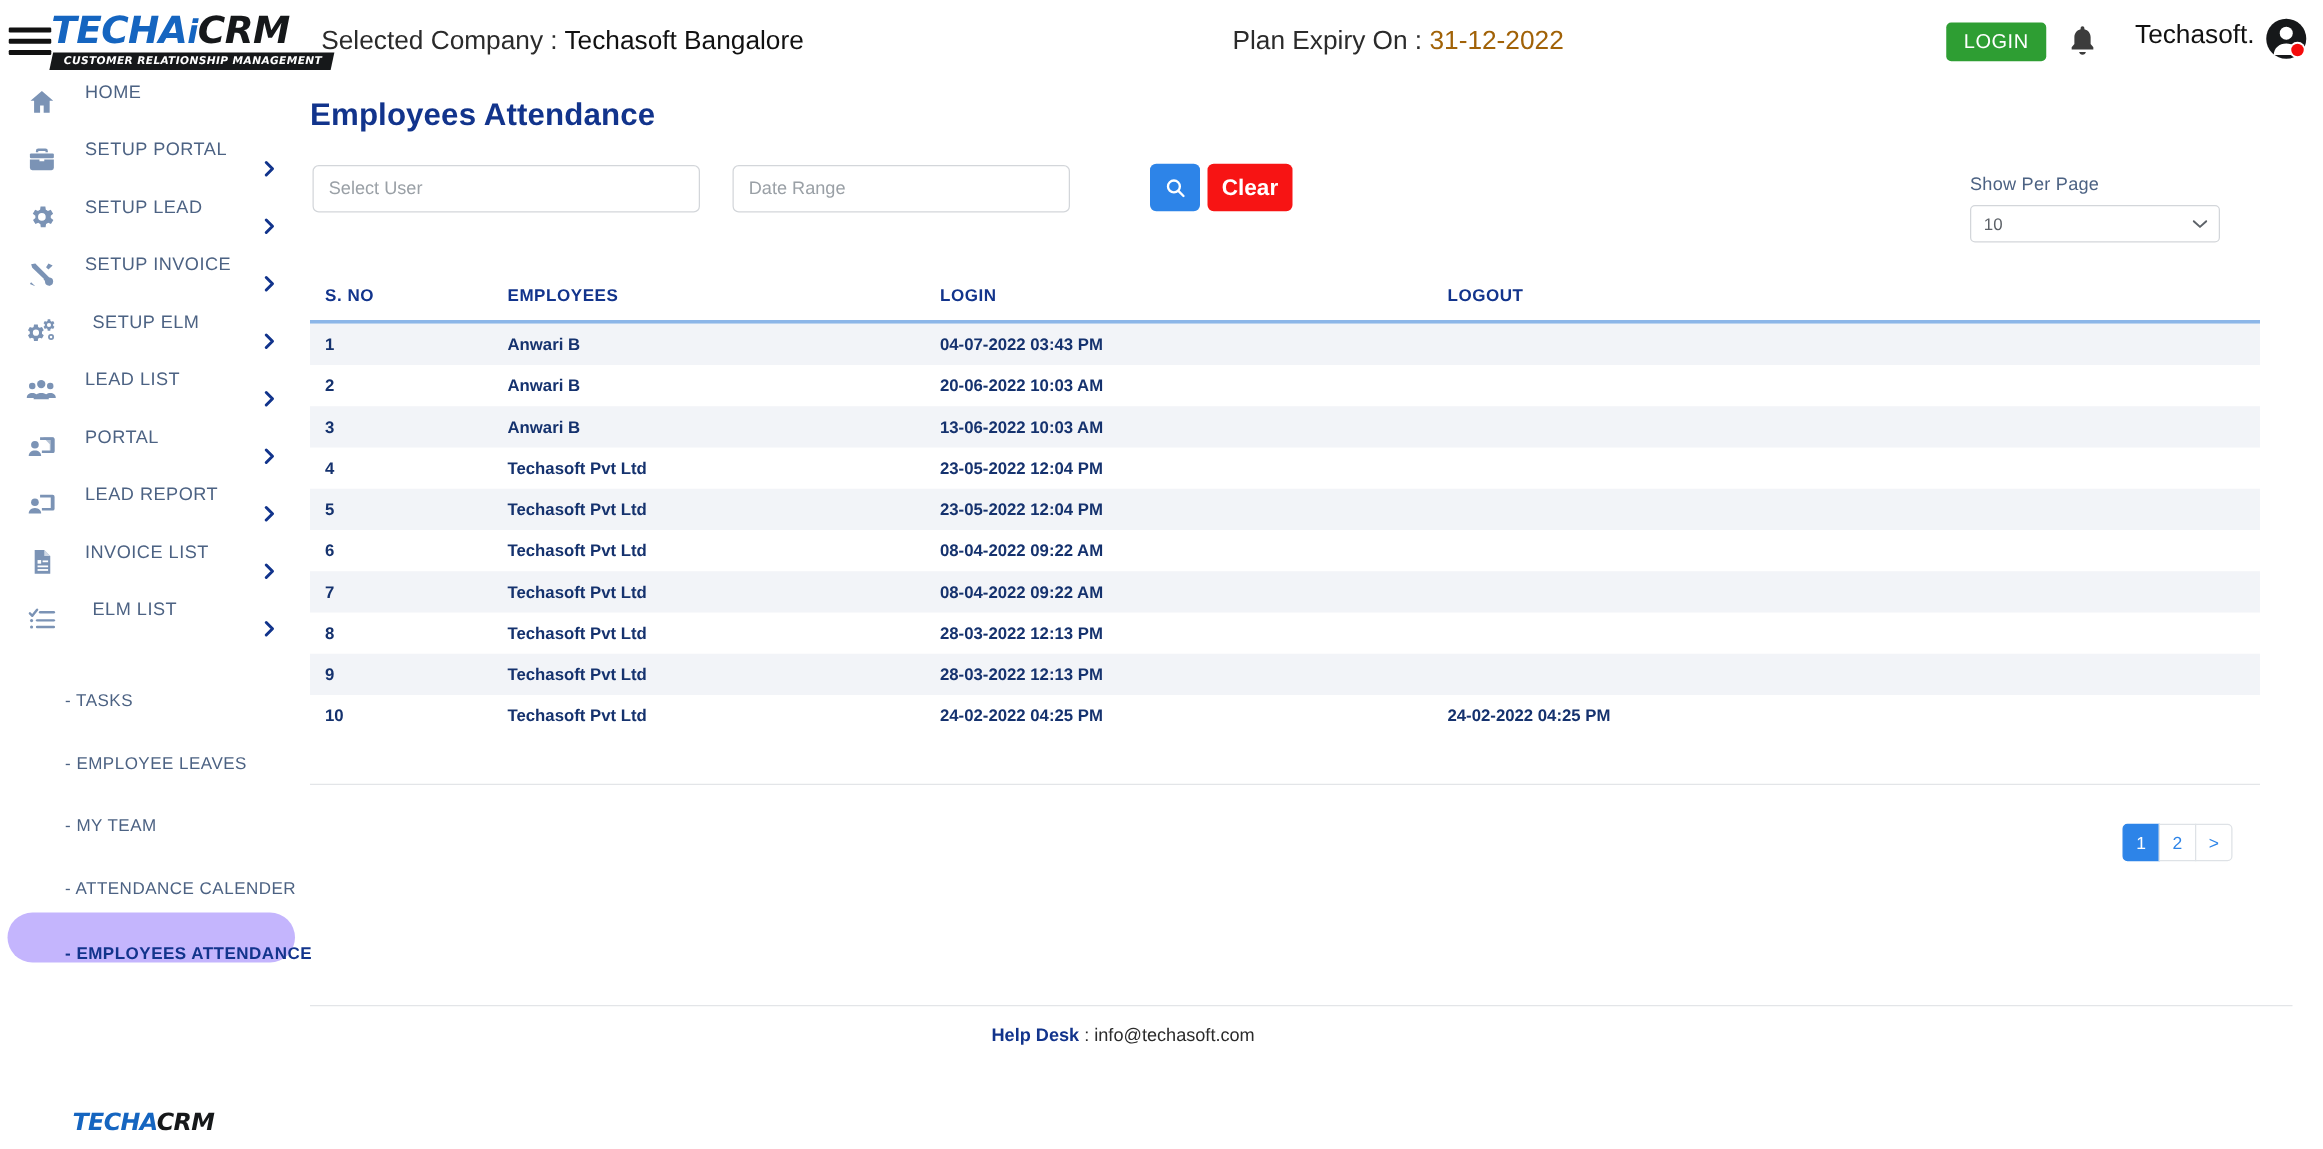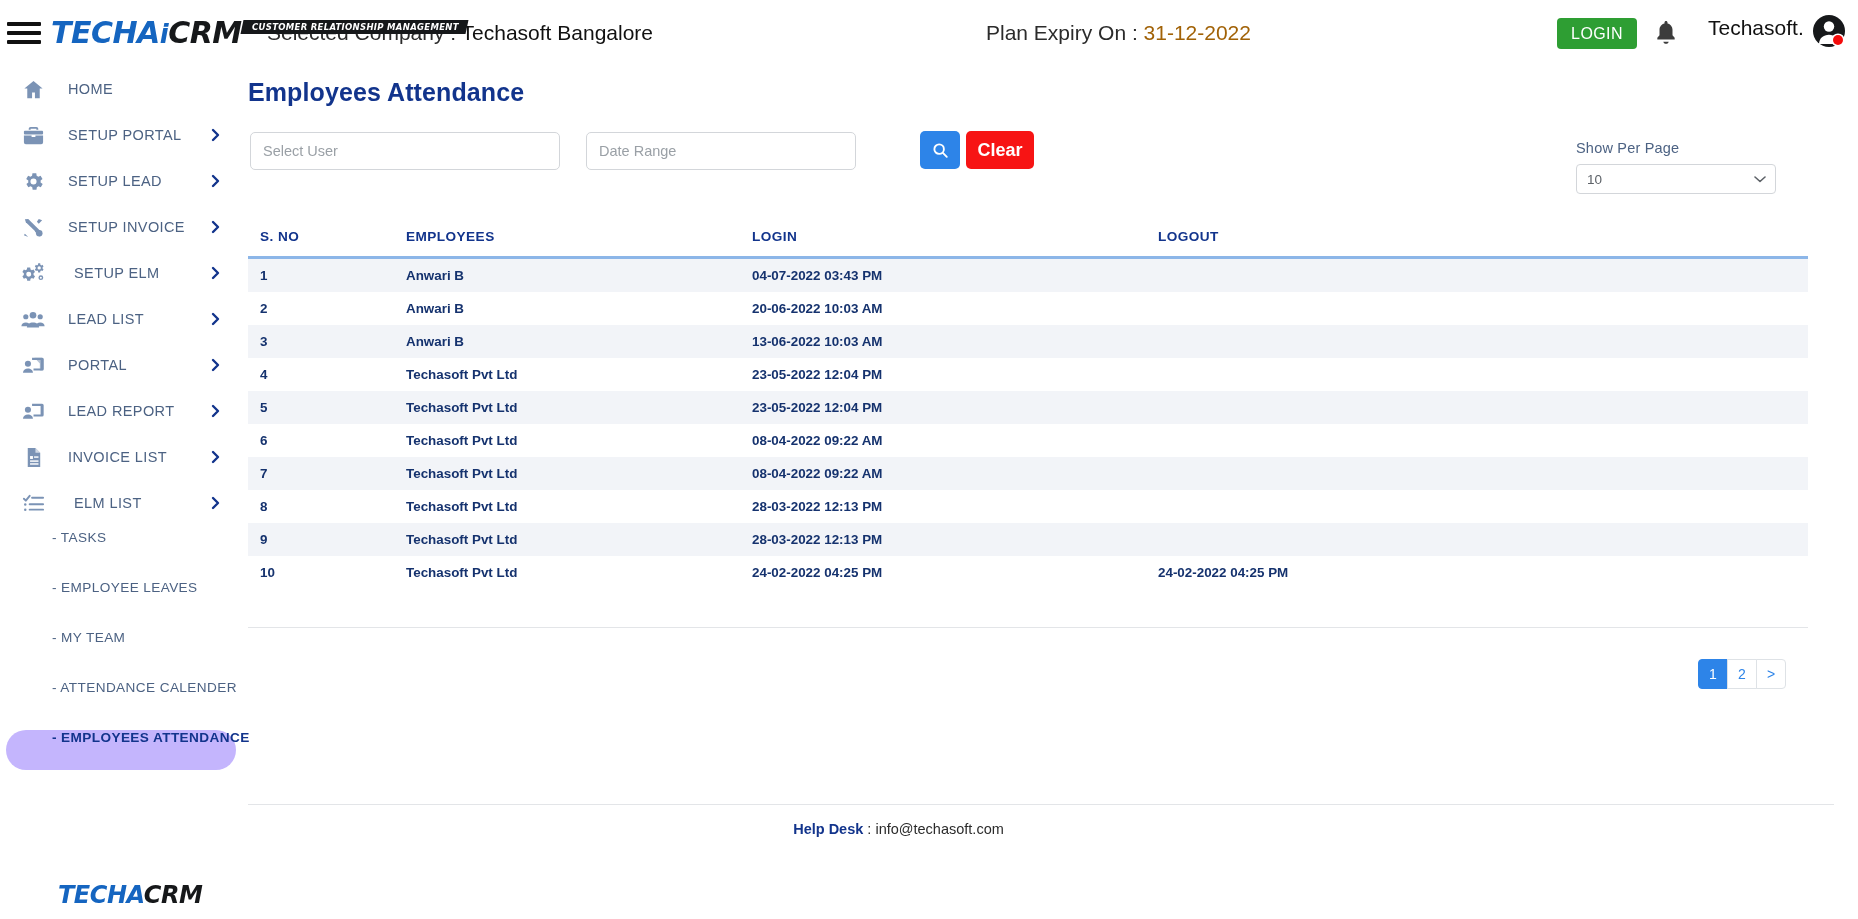--- a/index.html
+++ b/index.html
@@ -19,22 +19,22 @@
     z-index: 30;
   }
   .hamburger {
     width: 34px; margin-left: 7px;
     display: flex; flex-direction: column; gap: 5px;
     cursor: pointer;
   }
   .hamburger span { display:block; height: 4px; background: #111; border-radius: 1px; }
 
   .logo-wrap {
-    margin-left: 10px; width: 186px;
-    display: flex; align-items: flex-start;
+    width: 186px;
+    display: flex; flex-direction: column; align-items: flex-start;
   }
   .logo-main {
     font-family: "DejaVu Sans", sans-serif;
     font-size: 30px; font-weight: 900; font-style: italic;
     letter-spacing: -0.5px; line-height: 1;
     white-space: nowrap;
   }
   .logo-main .b { color: #1565c0; }
   .logo-main .d { color: #16181a; }
   .logo-main .i { color: #1565c0; font-size: 26px; }
@@ -86,51 +86,51 @@
 
   
   .sidebar {
     position: absolute; top: 66px; left: 0;
     width: 248px; height: 853px;
     background: #ffffff;
     z-index: 20;
   }
   .nav-item {
     position: relative;
-    height: 46px; display: flex; align-items: center;
+    height: 46px; display: flex; align-items: flex-start;
     padding-left: 16px; cursor: pointer;
   }
   .nav-ico {
     width: 34px; height: 30px;
     display: flex; align-items: center; justify-content: center;
     flex: 0 0 34px;
   }
   .nav-label {
     margin-left: 18px;
     font-size: 14.5px; color: #4c6283;
     letter-spacing: 0.4px; white-space: nowrap;
   }
   .nav-chev {
     position: absolute; right: 28px; top: 50%;
     transform: translateY(-50%);
     width: 10px; height: 14px;
   }
   .sub-item {
-    height: 38px; display: flex; align-items: flex-start;
+    height: 38px; display: flex; align-items: flex-end;
     padding-left: 46px; cursor: pointer;
     margin: 0 12px 0 6px; border-radius: 20px;
   }
   .sub-item .nav-label { margin-left: 0; font-size: 13.6px; }
   .sub-item.active { background: #c4b5fd; }
   .sub-item.active .nav-label { color: #12348c; font-weight: 700; }
 
   .side-logo {
     position: absolute; bottom: 10px; left: 58px;
     font-family: "DejaVu Sans", sans-serif;
-    font-size: 24px; font-weight: 900; font-style: italic;
+    font-size: 19px; font-weight: 900; font-style: italic;
     letter-spacing: -0.5px; white-space: nowrap;
   }
   .side-logo .b { color: #1565c0; }
   .side-logo .d { color: #16181a; }
 
   
   .main {
     position: absolute; top: 66px; left: 248px;
     width: 1610px; height: 853px;
     background: #ffffff;

